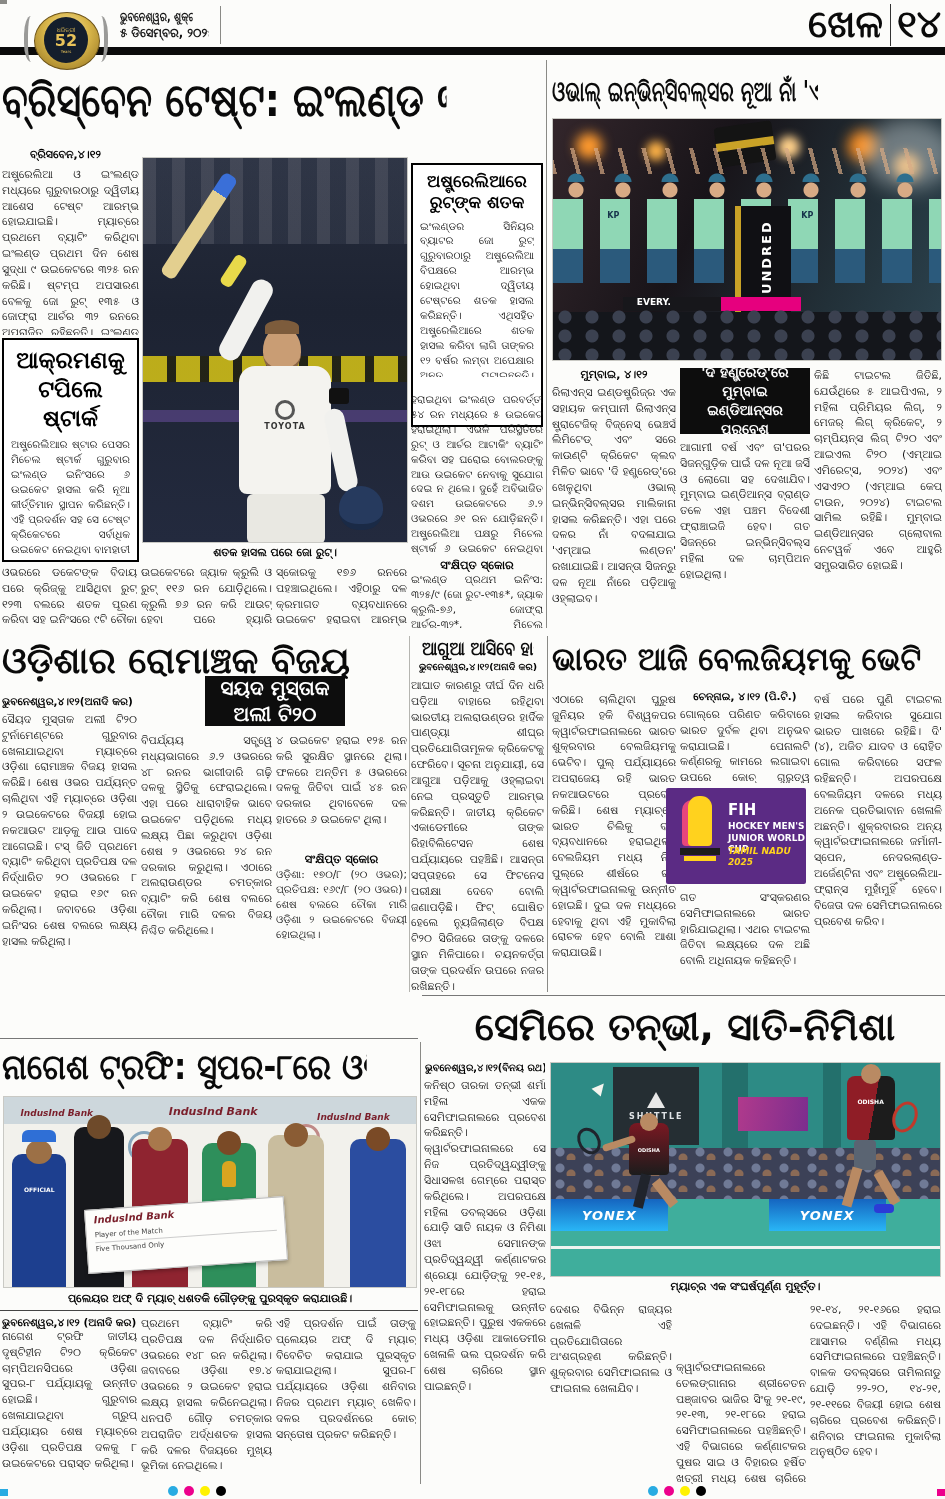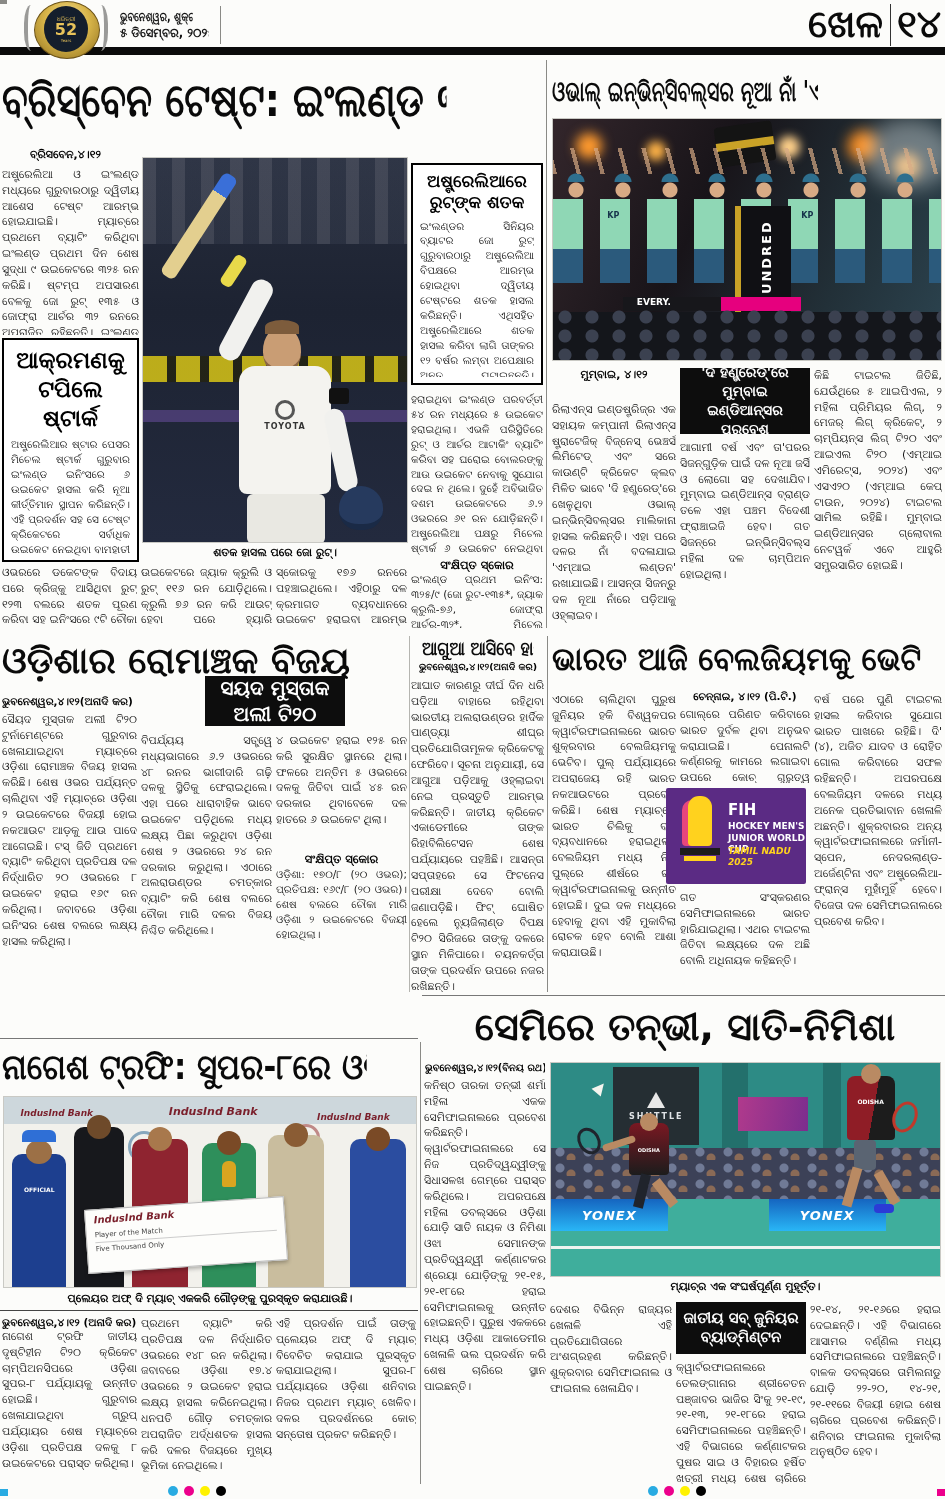--- a/index.html
+++ b/index.html
@@ -25,21 +25,21 @@
   .c-cyan{background:#29abe2}.c-mag{background:#ec008c}.c-yel{background:#fff200}.c-blk{background:#000}
   .scorehead{font-weight:700;font-size:11.5px;text-align:center;color:#000}
 </style>
 </head>
 <body>
 
 <div class="page">
 
   <div class="abs" style="left:0;top:26;width:7px;height:4px;background:#8a8a86"></div>
 
-  <div class="abs" style="left:24px;top:1px;width:84px;height:56px;z-index:5">
+  <div class="abs" style="left:24px;top:12px;width:84px;height:56px;z-index:5">
     <div class="abs" style="left:0;top:4px;width:10px;height:46px;border-left:4px solid #9a9a98;border-radius:50%/40%"></div>
     <div class="abs" style="right:0;top:4px;width:10px;height:46px;border-right:4px solid #9a9a98;border-radius:50%/40%"></div>
     <div class="abs" style="left:10px;top:0;width:64px;height:56px;border-radius:50%;
          background:radial-gradient(circle at 50% 35%,#f6e7ae 0%,#d9b64a 45%,#8f6f1e 100%);border:1px solid #6e551a"></div>
     <div class="abs" style="left:20px;top:5px;width:44px;height:46px;border-radius:50%;background:#141e2c;
          display:flex;flex-direction:column;align-items:center;justify-content:center;color:#e8c35a">
       <span style="font-size:6px;line-height:7px">ଧରିତ୍ରୀ</span>
       <span style="font-size:16px;font-weight:700;line-height:16px">52</span>
       <span style="font-size:4px;line-height:6px">Years</span>
     </div>
@@ -90,21 +90,21 @@
     <div class="abs" style="left:196px;top:328px;width:44px;height:38px;border-radius:50% 50% 44% 44%;background:#263a5e;border-bottom:6px solid #1a2a46"></div>
 
     <div class="abs" style="left:104px;top:336px;width:78px;height:50px;background:#e9e8e2;border-radius:6px"></div>
   </div>
   <div class="abs caption fit ctr" style="left:142px;top:546px;width:266px">ଶତକ ହାସଲ ପରେ ଜୋ ରୁଟ୍।</div>
 
   <div class="abs body-txt" style="left:2px;top:565px;width:135px;height:62px">ଓଭରରେ ଡକେଟଙ୍କ ବିଦାୟ ପରେ କ୍ରିଜ୍‌କୁ ଆସିଥିବା ରୁଟ୍ ୧୨୩ ବଲରେ ଶତକ ପୂରଣ କରିବା ସହ ଇନିଂସରେ ୯ଟି ଚୌକା ମାରିଛନ୍ତି। ତୃତୀୟ</div>
   <div class="abs body-txt" style="left:141px;top:565px;width:131px;height:62px">ଉଇକେଟରେ ଜ୍ୟାକ କ୍ରୁଲି ଓ ରୁଟ୍ ୧୧୬ ରନ ଯୋଡ଼ିଥିଲେ। କ୍ରୁଲି ୭୬ ରନ କରି ଆଉଟ୍ ହେବା ପରେ ହ୍ୟାରି ବ୍ରୁକ(୩୧)ଙ୍କ ସହ ମିଶି ରୁଟ୍ ଦଳୀୟ</div>
   <div class="abs body-txt" style="left:276px;top:565px;width:131px;height:62px">ସ୍କୋରକୁ ୧୭୬ ରନରେ ପହଞ୍ଚାଇଥିଲେ। ଏହିଠାରୁ ଦଳ କ୍ରମାଗତ ବ୍ୟବଧାନରେ ଉଇକେଟ ହରାଇବା ଆରମ୍ଭ କରିଥିଲା। ଏକଦା ୨୧୦ ରନରେ ୪ ଉଇକେଟ</div>
 
-  <div class="abs boxed" style="left:411px;top:163px;width:132px;height:222px">
+  <div class="abs boxed" style="left:411px;top:163px;width:132px;height:264px">
     <div class="boxtitle" style="font-size:17px">ଅଷ୍ଟ୍ରେଲିଆରେ ରୁଟ୍‌ଙ୍କ ଶତକ</div>
     <div class="small-txt" style="margin-top:5px;height:158px">ଇଂଲଣ୍ଡର ସିନିୟର ବ୍ୟାଟର ଜୋ ରୁଟ୍ ଗୁରୁବାରଠାରୁ ଅଷ୍ଟ୍ରେଲିଆ ବିପକ୍ଷରେ ଆରମ୍ଭ ହୋଇଥିବା ଦ୍ୱିତୀୟ ଟେଷ୍ଟରେ ଶତକ ହାସଲ କରିଛନ୍ତି। ଏଥିସହିତ ଅଷ୍ଟ୍ରେଲିଆରେ ଶତକ ହାସଲ କରିବା ଲାଗି ତାଙ୍କର ୧୨ ବର୍ଷର ଲମ୍ବା ଅପେକ୍ଷାର ଅନ୍ତ ଘଟାଇଛନ୍ତି। ୨୦୧୩ରେ ପ୍ରଥମ ଥର ଅଷ୍ଟ୍ରେଲିଆ ଗସ୍ତ କରିଥିବା ରୁଟ୍‌ଙ୍କ ଲାଗି ଏହା ଚତୁର୍ଥ ଅଷ୍ଟ୍ରେଲିଆ ଗସ୍ତ। ଏହାପୂର୍ବରୁ ସେ ଅଷ୍ଟ୍ରେଲିଆ ମାଟିରେ ଖେଳିଥିବା ୧୫ ଟେଷ୍ଟରେ ଶତକ ହାସଲ କରିବାରେ ବିଫଳ ହୋଇଥିଲେ।</div>
   </div>
   <div class="abs small-txt" style="left:411px;top:392px;width:132px;height:164px">ହରାଇଥିବା ଇଂଲଣ୍ଡ ପରବର୍ତ୍ତୀ ୫୪ ରନ ମଧ୍ୟରେ ୫ ଉଇକେଟ ହରାଇଥିଲା। ଏଭଳି ପରିସ୍ଥିତିରେ ରୁଟ୍ ଓ ଆର୍ଚର ଆଟାକିଂ ବ୍ୟାଟିଂ କରିବା ସହ ଘରୋଇ ବୋଲରଙ୍କୁ ଆଉ ଉଇକେଟ ନେବାକୁ ସୁଯୋଗ ଦେଇ ନ ଥିଲେ। ଦୁହେଁ ଅବିଭାଜିତ ଦଶମ ଉଇକେଟରେ ୬.୨ ଓଭରରେ ୬୧ ରନ ଯୋଡ଼ିଛନ୍ତି। ଅଷ୍ଟ୍ରେଲିଆ ପକ୍ଷରୁ ମିଚେଲ ଷ୍ଟାର୍କ ୬ ଉଇକେଟ ନେଇଥିବା ବେଳେ ସ୍କଟ ବୋଲାଣ୍ଡ ଓ ମାଇକେଲ ନେସର ଗୋଟିଏ ଲେଖାଏଁ ଉଇକେଟ ହାତେଇଥିଲେ।</div>
   <div class="abs scorehead fit ctr" style="left:411px;top:558px;width:132px">ସଂକ୍ଷିପ୍ତ ସ୍କୋର</div>
   <div class="abs small-txt" style="left:411px;top:572px;width:132px;height:56px">ଇଂଲଣ୍ଡ ପ୍ରଥମ ଇନିଂସ: ୩୨୫/୯ (ଜୋ ରୁଟ-୧୩୫*, ଜ୍ୟାକ କ୍ରୁଲି-୭୬, ଜୋଫ୍ରା ଆର୍ଚର-୩୨*, ମିଚେଲ ଷ୍ଟାର୍କ-୬/୯୧)।</div>
 
   <div class="abs vrule" style="left:546px;top:60px;height:568px"></div>
 
   <div class="abs headline fit" style="left: 552px; top: 72px; width: 390px; height: 40px; font-size: 28px; line-height: 40px; transform-origin: left center; transform: scaleX(0.681818);">ଓଭାଲ୍ ଇନ୍‌ଭିନ୍ସିବଲ୍ସର ନୂଆ ନାଁ 'ଏମ୍‌ଆଇ ଲଣ୍ଡନ'</div>
@@ -133,21 +133,21 @@
       <div style="writing-mode:vertical-rl;transform:rotate(180deg);color:#fff;font-weight:700;font-size:13px;letter-spacing:2px;margin:8px auto 0;height:100px;text-align:center">HUNDRED</div>
     </div>
 
     <div class="abs" style="left:18%;top:74%;width:46%;height:14px;background:linear-gradient(90deg,#17171b 0 55%,#e6007e 55% 100%);color:#fff;font-size:9px;font-weight:700;padding-left:14px;box-sizing:border-box">EVERY.</div>
     <div class="abs" style="left:0;top:80%;width:100%;height:20%;background:#14161b"></div>
     <div class="abs" style="left:0;top:78%;width:100%;height:22%;background-image:radial-gradient(circle at 12px 10px,#3b4150 6px,transparent 7px);background-size:27px 19px"></div>
   </div>
 
   <div class="abs" style="left:552px;top:368px;width:124px">
     <div class="dateline fit ctr" style="width:100%">ମୁମ୍ବାଇ, ୪।୧୨</div>
-    <div class="body-txt" style="height:244px;margin-top:21px">ରିଲାଏନ୍ସ ଇଣ୍ଡଷ୍ଟ୍ରିଜ୍‌ର ଏକ ସହାୟକ କମ୍ପାନୀ ରିଲାଏନ୍ସ ଷ୍ଟ୍ରାଟେଜିକ୍ ବିଜ୍‌ନେସ୍ ଭେଞ୍ଚର୍ସ ଲିମିଟେଡ୍ ଏବଂ ସରେ କାଉଣ୍ଟି କ୍ରିକେଟ କ୍ଲବ ମିଳିତ ଭାବେ 'ଦି ହଣ୍ଡ୍ରେଡ୍'ରେ ଖେଳୁଥିବା ଓଭାଲ୍ ଇନ୍‌ଭିନ୍ସିବଲ୍ସର ମାଲିକାନା ହାସଲ କରିଛନ୍ତି। ଏହା ପରେ ଦଳର ନାଁ ବଦଳାଯାଇ 'ଏମ୍‌ଆଇ ଲଣ୍ଡନ' ରଖାଯାଇଛି। ଆସନ୍ତା ସିଜନ୍‌ରୁ ଦଳ ନୂଆ ନାଁରେ ପଡ଼ିଆକୁ ଓହ୍ଲାଇବ।</div>
+    <div class="body-txt" style="height:244px;margin-top:4px">ରିଲାଏନ୍ସ ଇଣ୍ଡଷ୍ଟ୍ରିଜ୍‌ର ଏକ ସହାୟକ କମ୍ପାନୀ ରିଲାଏନ୍ସ ଷ୍ଟ୍ରାଟେଜିକ୍ ବିଜ୍‌ନେସ୍ ଭେଞ୍ଚର୍ସ ଲିମିଟେଡ୍ ଏବଂ ସରେ କାଉଣ୍ଟି କ୍ରିକେଟ କ୍ଲବ ମିଳିତ ଭାବେ 'ଦି ହଣ୍ଡ୍ରେଡ୍'ରେ ଖେଳୁଥିବା ଓଭାଲ୍ ଇନ୍‌ଭିନ୍ସିବଲ୍ସର ମାଲିକାନା ହାସଲ କରିଛନ୍ତି। ଏହା ପରେ ଦଳର ନାଁ ବଦଳାଯାଇ 'ଏମ୍‌ଆଇ ଲଣ୍ଡନ' ରଖାଯାଇଛି। ଆସନ୍ତା ସିଜନ୍‌ରୁ ଦଳ ନୂଆ ନାଁରେ ପଡ଼ିଆକୁ ଓହ୍ଲାଇବ।</div>
   </div>
   <div class="abs body-txt" style="left:680px;top:440px;width:130px;height:186px">ଆଗାମୀ ବର୍ଷ ଏବଂ ତା'ପରର ସିଜନ୍‌ଗୁଡ଼ିକ ପାଇଁ ଦଳ ନୂଆ ଜର୍ସି ଓ ଲୋଗୋ ସହ ଦେଖାଯିବ। ମୁମ୍ବାଇ ଇଣ୍ଡିଆନ୍ସ ବ୍ରାଣ୍ଡ ତଳେ ଏହା ପଞ୍ଚମ ବିଦେଶୀ ଫ୍ରାଞ୍ଚାଇଜି ହେବ। ଗତ ସିଜନ୍‌ରେ ଇନ୍‌ଭିନ୍ସିବଲ୍ସ ମହିଳା ଦଳ ଚାମ୍ପିଅନ ହୋଇଥିଲା।</div>
   <div class="abs blackbox" style="left:680px;top:368px;width:130px;height:66px;font-size:14px;line-height:1.35">'ଦି ହଣ୍ଡ୍ରେଡ୍'ରେ ମୁମ୍ବାଇ ଇଣ୍ଡିଆନ୍ସର ପ୍ରବେଶ</div>
   <div class="abs body-txt" style="left:814px;top:368px;width:128px;height:258px">କିଛି ଟାଇଟଲ ଜିତିଛି, ଯେଉଁଥିରେ ୫ ଆଇପିଏଲ, ୨ ମହିଳା ପ୍ରିମିୟର ଲିଗ୍, ୨ ମେଜର୍ ଲିଗ୍ କ୍ରିକେଟ୍, ୨ ଚାମ୍ପିୟନ୍ସ ଲିଗ୍ ଟି୨୦ ଏବଂ ଆଇଏଲ ଟି୨୦ (ଏମ୍‌ଆଇ ଏମିରେଟ୍ସ, ୨୦୨୪) ଏବଂ ଏସଏ୨୦ (ଏମ୍‌ଆଇ କେପ୍ ଟାଉନ, ୨୦୨୪) ଟାଇଟଲ ସାମିଲ ରହିଛି। ମୁମ୍ବାଇ ଇଣ୍ଡିଆନ୍ସର ଗ୍ଲୋବାଲ ନେଟୱର୍କ ଏବେ ଆହୁରି ସମ୍ପ୍ରସାରିତ ହୋଇଛି।</div>
 
   <div class="abs headline fit" style="left:2px;top:634px;width:404px;height:54px;font-size:36px;line-height:54px">ଓଡ଼ିଶାର ରୋମାଞ୍ଚକ ବିଜୟ</div>
   <div class="abs dateline fit" style="left:2px;top:695px;width:137px;font-size:10.5px">ଭୁବନେଶ୍ୱର,୪।୧୨(ଅନାଦି କର)</div>
   <div class="abs blackbox" style="left:205px;top:676px;width:140px;height:50px;font-size:20px;line-height:1.3">ସୟଦ ମୁସ୍ତାକ ଅଲୀ ଟି୨୦</div>
 
   <div class="abs body-txt" style="left:2px;top:712px;width:135px;height:282px">ସୈୟଦ ମୁସ୍ତାକ ଅଲୀ ଟି୨୦ ଟୁର୍ନାମେଣ୍ଟରେ ଗୁରୁବାର ଖେଳାଯାଇଥିବା ମ୍ୟାଚ୍‌ରେ ଓଡ଼ିଶା ରୋମାଞ୍ଚକ ବିଜୟ ହାସଲ କରିଛି। ଶେଷ ଓଭର ପର୍ଯ୍ୟନ୍ତ ଚାଲିଥିବା ଏହି ମ୍ୟାଚ୍‌ରେ ଓଡ଼ିଶା ୨ ଉଇକେଟରେ ବିଜୟୀ ହୋଇ ନକଆଉଟ ଆଡ଼କୁ ଆଉ ପାଦେ ଆଗେଇଛି। ଟସ୍ ଜିତି ପ୍ରଥମେ ବ୍ୟାଟିଂ କରିଥିବା ପ୍ରତିପକ୍ଷ ଦଳ ନିର୍ଦ୍ଧାରିତ ୨୦ ଓଭରରେ ୮ ଉଇକେଟ ହରାଇ ୧୬୯ ରନ କରିଥିଲା। ଜବାବରେ ଓଡ଼ିଶା ଇନିଂସର ଶେଷ ବଲରେ ଲକ୍ଷ୍ୟ ହାସଲ କରିଥିଲା।</div>
@@ -215,21 +215,21 @@
     <div class="abs" style="left:84%;top:22%;width:56px;height:78%;background:#2b4da0;border-radius:10px 10px 0 0">
       <div style="width:24px;height:24px;background:#7a4a26;border-radius:50%;margin:-12px auto 0"></div>
     </div>
 
     <div class="abs" style="left:20%;top:56%;width:200px;height:64px;background:#fdfdfb;border:1px solid #bbb;transform:rotate(-4deg);box-shadow:0 2px 4px rgba(0,0,0,.3);padding:4px 8px;box-sizing:border-box">
       <div style="font-size:10px;font-weight:700;color:#7a1f2b;font-style:italic">IndusInd Bank</div>
       <div style="font-size:7px;color:#444;margin-top:6px">Player of the Match</div>
       <div style="font-size:7px;color:#444;margin-top:3px;border-top:1px solid #ccc;padding-top:2px">Five Thousand Only</div>
     </div>
   </div>
-  <div class="abs caption fit ctr" style="left:3px;top:1292px;width:414px">ପ୍ଲେୟର ଅଫ୍ ଦି ମ୍ୟାଚ୍ ଏକକରି ଗୌଡ଼ଙ୍କୁ ପୁରସ୍କୃତ କରାଯାଉଛି।</div>
+  <div class="abs caption fit ctr" style="left:3px;top:1292px;width:414px">ପ୍ଲେୟର ଅଫ୍ ଦି ମ୍ୟାଚ୍ ଧଶତକି ଗୌଡ଼ଙ୍କୁ ପୁରସ୍କୃତ କରାଯାଉଛି।</div>
   <div class="abs hrule" style="left:0;top:1310px;width:418px"></div>
 
   <div class="abs" style="left:2px;top:1316px;width:135px">
     <div class="dateline fit" style="font-size:10.5px">ଭୁବନେଶ୍ୱର,୪।୧୨ (ଅନାଦି କର)</div>
     <div class="body-txt" style="height:152px">ନାଗେଶ ଟ୍ରଫି ଜାତୀୟ ଦୃଷ୍ଟିହୀନ ଟି୨୦ କ୍ରିକେଟ ଚାମ୍ପିଅନସିପରେ ଓଡ଼ିଶା ସୁପର-୮ ପର୍ଯ୍ୟାୟକୁ ଉନ୍ନୀତ ହୋଇଛି। ଗୁରୁବାର ଖେଳାଯାଇଥିବା ଗ୍ରୁପ୍ ପର୍ଯ୍ୟାୟର ଶେଷ ମ୍ୟାଚ୍‌ରେ ଓଡ଼ିଶା ପ୍ରତିପକ୍ଷ ଦଳକୁ ୮ ଉଇକେଟରେ ପରାସ୍ତ କରିଥିଲା।</div>
   </div>
   <div class="abs body-txt" style="left:141px;top:1316px;width:131px;height:168px">ପ୍ରଥମେ ବ୍ୟାଟିଂ କରି ପ୍ରତିପକ୍ଷ ଦଳ ନିର୍ଦ୍ଧାରିତ ଓଭରରେ ୧୪୮ ରନ କରିଥିଲା। ଜବାବରେ ଓଡ଼ିଶା ୧୭.୪ ଓଭରରେ ୨ ଉଇକେଟ ହରାଇ ଲକ୍ଷ୍ୟ ହାସଲ କରିନେଇଥିଲା। ଧନପତି ଗୌଡ଼ ଚମତ୍କାର ଅପରାଜିତ ଅର୍ଦ୍ଧଶତକ ହାସଲ କରି ଦଳର ବିଜୟରେ ମୁଖ୍ୟ ଭୂମିକା ନେଇଥିଲେ।</div>
   <div class="abs body-txt" style="left:276px;top:1316px;width:140px;height:168px">ଏହି ପ୍ରଦର୍ଶନ ପାଇଁ ତାଙ୍କୁ ପ୍ଲେୟର ଅଫ୍ ଦି ମ୍ୟାଚ୍ ବିବେଚିତ କରାଯାଇ ପୁରସ୍କୃତ କରାଯାଇଥିଲା। ସୁପର-୮ ପର୍ଯ୍ୟାୟରେ ଓଡ଼ିଶା ଶନିବାର ନିଜର ପ୍ରଥମ ମ୍ୟାଚ୍ ଖେଳିବ। ଦଳର ପ୍ରଦର୍ଶନରେ କୋଚ୍ ସନ୍ତୋଷ ପ୍ରକଟ କରିଛନ୍ତି।</div>
 
   <div class="abs hrule" style="left:422px;top:995px;width:523px;background:#777"></div>
@@ -276,21 +276,20 @@
       <div style="color:#fff;font-size:6px;text-align:center;margin-top:14px;font-weight:700">ODISHA</div>
     </div>
     <div class="abs" style="left:88%;top:18%;width:18px;height:26px;border:3px solid #c0392b;border-radius:50%;transform:rotate(24deg)"></div>
     <div class="abs" style="left:78%;top:36%;width:22px;height:30px;background:#5a6472;border-radius:4px"></div>
     <div class="abs" style="left:76%;top:49%;width:10px;height:40px;background:#b98a63;transform:rotate(16deg)"></div>
     <div class="abs" style="left:85%;top:50%;width:10px;height:36px;background:#b98a63;transform:rotate(-30deg)"></div>
     <div class="abs" style="left:83%;top:66%;width:20px;height:9px;background:#2b3bd6;border-radius:4px"></div>
   </div>
   <div class="abs caption fit ctr" style="left:550px;top:1280px;width:391px">ମ୍ୟାଚ୍‌ର ଏକ ସଂଘର୍ଷପୂର୍ଣ୍ଣ ମୁହୂର୍ତ୍ତ।</div>
 
-  <div class="abs blackbox" style="left:676px;top:1302px;width:130px;height:52px;font-size:15px;line-height:1.3">ଜାତୀୟ ସବ୍ ଜୁନିୟର ବ୍ୟାଡ୍‌ମିଣ୍ଟନ</div>
   <div class="abs body-txt" style="left:550px;top:1302px;width:122px;height:182px">ଦେଶର ବିଭିନ୍ନ ରାଜ୍ୟର ଖେଳାଳି ଏହି ପ୍ରତିଯୋଗିତାରେ ଅଂଶଗ୍ରହଣ କରିଛନ୍ତି। ଶୁକ୍ରବାର ସେମିଫାଇନାଲ ଓ ଫାଇନାଲ ଖେଳାଯିବ।</div>
   <div class="abs body-txt" style="left:676px;top:1360px;width:130px;height:124px">କ୍ୱାର୍ଟରଫାଇନାଲରେ ତେଲଙ୍ଗାନାର ଶ୍ରୀଚେତନ ପଞ୍ଜାବର ଭାଜିର ସିଂକୁ ୨୧-୧୯, ୨୧-୧୩, ୨୧-୧୮ରେ ହରାଇ ସେମିଫାଇନାଲରେ ପହଞ୍ଚିଛନ୍ତି। ଏହି ବିଭାଗରେ କର୍ଣ୍ଣାଟକର ପୁଷର ସାଇ ଓ ବିହାରର ହର୍ଷିତ ଖତ୍ରୀ ମଧ୍ୟ ଶେଷ ଚାରିରେ ସ୍ଥାନ ପାଇଛନ୍ତି।</div>
   <div class="abs body-txt" style="left:810px;top:1302px;width:131px;height:182px">୨୧-୧୪, ୨୧-୧୬ରେ ହରାଇ ଦେଇଛନ୍ତି। ଏହି ବିଭାଗରେ ଆସାମର ବର୍ଣ୍ଣିଲ ମଧ୍ୟ ସେମିଫାଇନାଲରେ ପହଞ୍ଚିଛନ୍ତି। ବାଳକ ଡବଲ୍ସରେ ତାମିଲନାଡୁ ଯୋଡ଼ି ୨୨-୨୦, ୧୪-୨୧, ୨୧-୧୧ରେ ବିଜୟୀ ହୋଇ ଶେଷ ଚାରିରେ ପ୍ରବେଶ କରିଛନ୍ତି। ଶନିବାର ଫାଇନାଲ ମୁକାବିଲା ଅନୁଷ୍ଠିତ ହେବ।</div>
 
   <div class="abs dot c-cyan" style="left:168px;top:1486px"></div>
   <div class="abs dot c-mag" style="left:184px;top:1486px"></div>
   <div class="abs dot c-yel" style="left:200px;top:1486px"></div>
   <div class="abs dot c-blk" style="left:216px;top:1486px"></div>
   <div class="abs dot c-cyan" style="left:648px;top:1486px"></div>
   <div class="abs dot c-mag" style="left:664px;top:1486px"></div>

